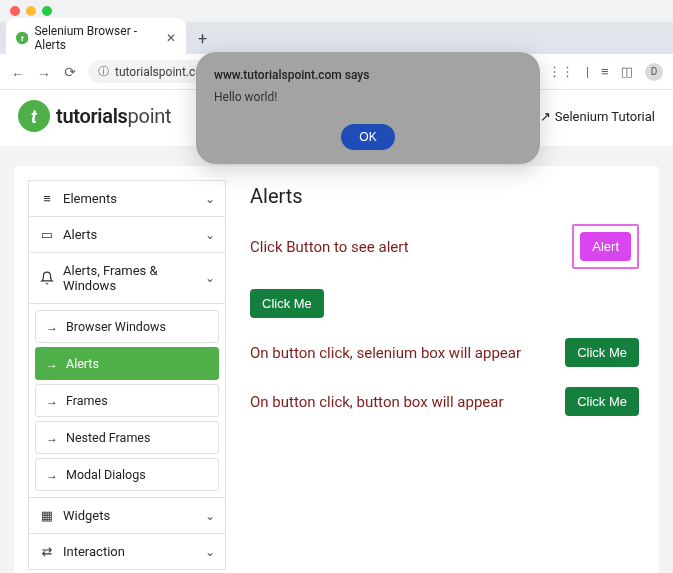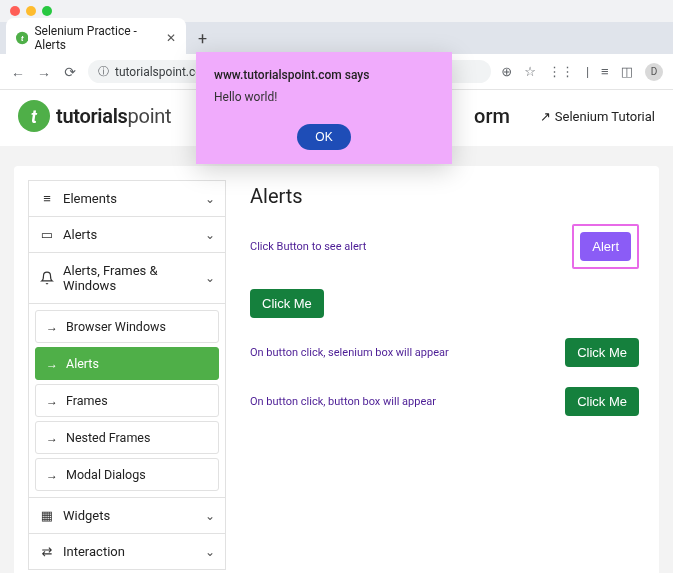--- a/index.html
+++ b/index.html
@@ -50,48 +50,48 @@
     .chev { color: #555; font-size: 12px; }
     .sub-list { border: 1px solid #e1e1e1; border-top: none; padding: 6px; display: flex; flex-direction: column; gap: 4px; background: #fff; }
     .sub-item { display: flex; align-items: center; gap: 8px; font-size: 12.5px; color: #222; border: 1px solid #e1e1e1; border-radius: 3px; padding: 8px 10px; background: #fff; }
     .sub-item.active { background: #4faf48; color: #fff; border-color: #4faf48; }
     .sub-arrow { font-size: 12px; }
 
     
     .main { flex: 1; padding: 4px 6px 4px 4px; }
     .main h2 { font-size: 20px; font-weight: 400; color: #222; margin-bottom: 16px; }
     .row { display: flex; align-items: center; justify-content: space-between; margin-bottom: 20px; }
-    .row-text { font-size: 11px; color: #4c1d95; }
+    .row-text { font-size: 15px; color: #7f1d1d; }
     .btn { background: #15803d; color: #fff; border: none; border-radius: 4px; padding: 7px 12px; font-size: 13px; cursor: pointer; }
-    .btn.alert-btn { background: #8b5cf6; }
+    .btn.alert-btn { background: #d946ef; }
     .highlight-box { border: 2px solid #e86ae8; padding: 6px 6px; border-radius: 2px; }
 
     
-    .dialog { position: absolute; top: 52px; left: 196px; width: 256px; background: #f0abfc; border-radius: 0; box-shadow: 0 6px 24px rgba(0,0,0,0.18); padding: 16px 18px 14px 18px; z-index: 100; }
+    .dialog { position: absolute; top: 52px; left: 196px; width: 344px; background: #a3a3a3; border-radius: 20px; box-shadow: 0 6px 24px rgba(0,0,0,0.18); padding: 16px 18px 14px 18px; z-index: 100; }
     .dialog-title { font-size: 12px; color: #222; font-weight: 500; margin-bottom: 8px; }
     .dialog-msg { font-size: 12px; color: #333; margin-bottom: 20px; }
     .dialog-actions { display: flex; justify-content: center; }
     .dialog-ok { background: #1e4db7; color: #fff; border: none; border-radius: 16px; padding: 6px 18px; font-size: 12px; font-weight: 500; cursor: pointer; }
   </style>
 </head>
 <body>
 
 <div class="window-controls">
   <div class="wc-dot wc-close"></div>
   <div class="wc-dot wc-min"></div>
   <div class="wc-dot wc-max"></div>
 </div>
 
 <div class="tab-strip">
   <div class="tab">
     <svg class="favicon-svg" viewBox="0 0 32 32">
         <circle cx="16" cy="16" r="16" fill="#4faf48"></circle>
         <text x="16" y="23" text-anchor="middle" font-size="20" font-style="italic" font-weight="700" fill="#fff">t</text>
       </svg>
-    <span>Selenium Practice - Alerts</span>
+    <span>Selenium Browser - Alerts</span>
     <span class="close-x">✕</span>
   </div>
   <div class="newtab">+</div>
 </div>
 
 <div class="toolbar">
   <span class="tb-icon">←</span>
   <span class="tb-icon">→</span>
   <span class="tb-icon">⟳</span>
   <div class="addr">

